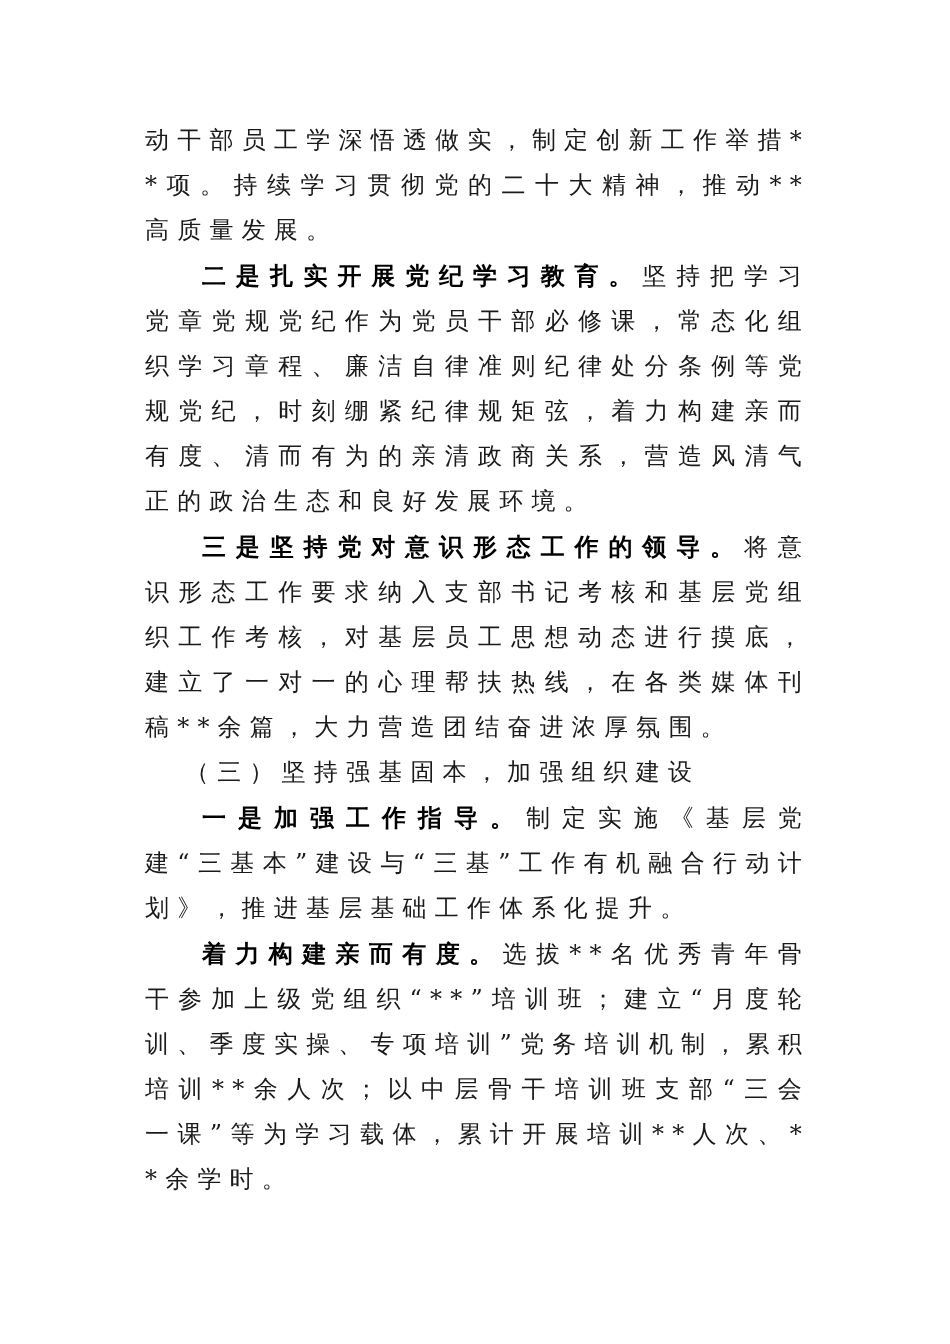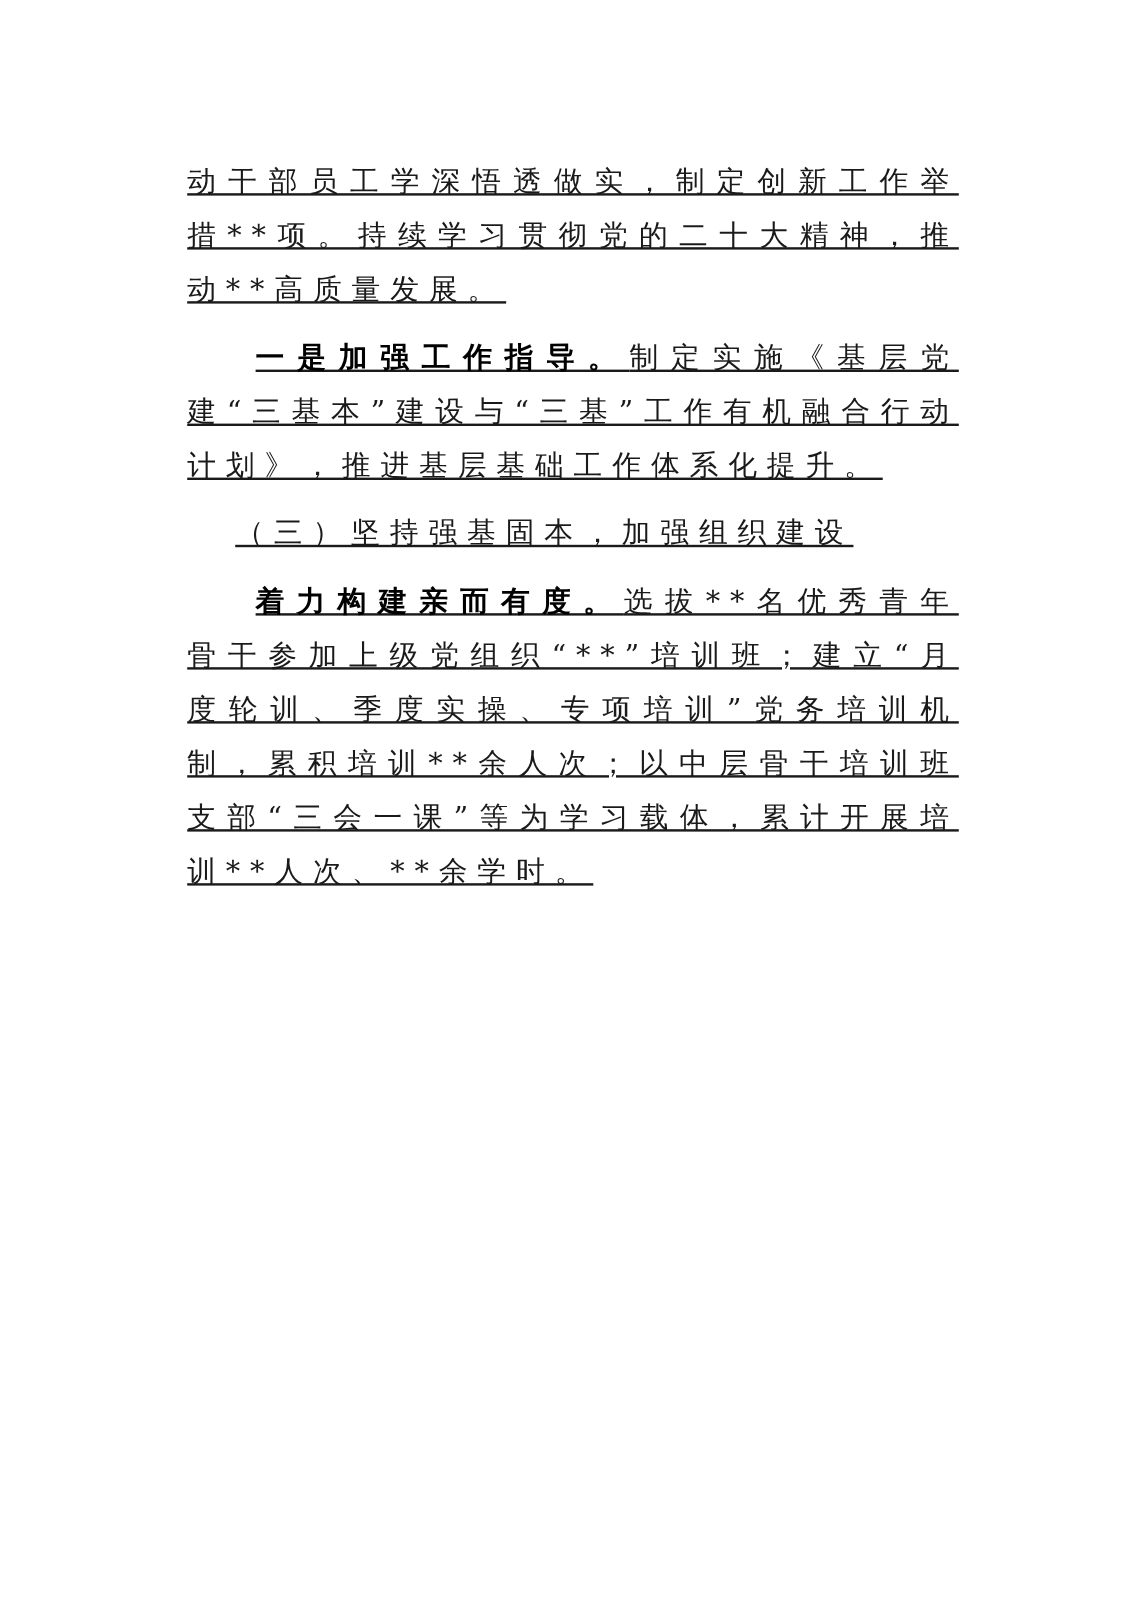--- a/index.html
+++ b/index.html
@@ -9,45 +9,50 @@
       left: 145px;
       top: 118px;
       width: 665px;
       font-family: "DejaVu Serif", "Liberation Serif", serif;
       font-size: 24px;
       line-height: 45px;
       color: #1a1a1a;
       letter-spacing: 8.2px;
     }
     .para {
-      margin: 11px;
+      margin: 0;
       text-align: justify;
       text-align-last: left;
       word-break: break-all;
-      text-decoration: underline;
     }
     .indent { text-indent: 57px; }
     .heading { text-indent: 40px; }
     .lead { font-weight: bold; color: #000; }
   </style>
 </head>
 <body>
 
 <div class="page">
   <p class="para">
     <span>动干部员工学深悟透做实，制定创新工作举措**项。持续学习贯彻党的二十大精神，推动**高质量发展。</span>
   </p>
 
-
+  <p class="para indent">
+    <span class="lead">二是扎实开展党纪学习教育。</span><span>坚持把学习党章党规党纪作为党员干部必修课，常态化组织学习章程、廉洁自律准则纪律处分条例等党规党纪，时刻绷紧纪律规矩弦，着力构建亲而有度、清而有为的亲清政商关系，营造风清气正的政治生态和良好发展环境。</span>
+  </p>
 
   <p class="para indent">
-    <span class="lead">一是加强工作指导。</span><span>制定实施《基层党建“三基本”建设与“三基”工作有机融合行动计划》，推进基层基础工作体系化提升。</span>
+    <span class="lead">三是坚持党对意识形态工作的领导。</span><span>将意识形态工作要求纳入支部书记考核和基层党组织工作考核，对基层员工思想动态进行摸底，建立了一对一的心理帮扶热线，在各类媒体刊稿**余篇，大力营造团结奋进浓厚氛围。</span>
   </p>
 
   <p class="para heading">
     <span>（三）坚持强基固本，加强组织建设</span>
+  </p>
+
+  <p class="para indent">
+    <span class="lead">一是加强工作指导。</span><span>制定实施《基层党建“三基本”建设与“三基”工作有机融合行动计划》，推进基层基础工作体系化提升。</span>
   </p>
 
 
   <p class="para indent">
     <span class="lead">着力构建亲而有度。</span><span>选拔**名优秀青年骨干参加上级党组织“**”培训班；建立“月度轮训、季度实操、专项培训”党务培训机制，累积培训**余人次；以中层骨干培训班支部“三会一课”等为学习载体，累计开展培训**人次、**余学时。</span>
   </p>
 </div>
 
 </body></html>

